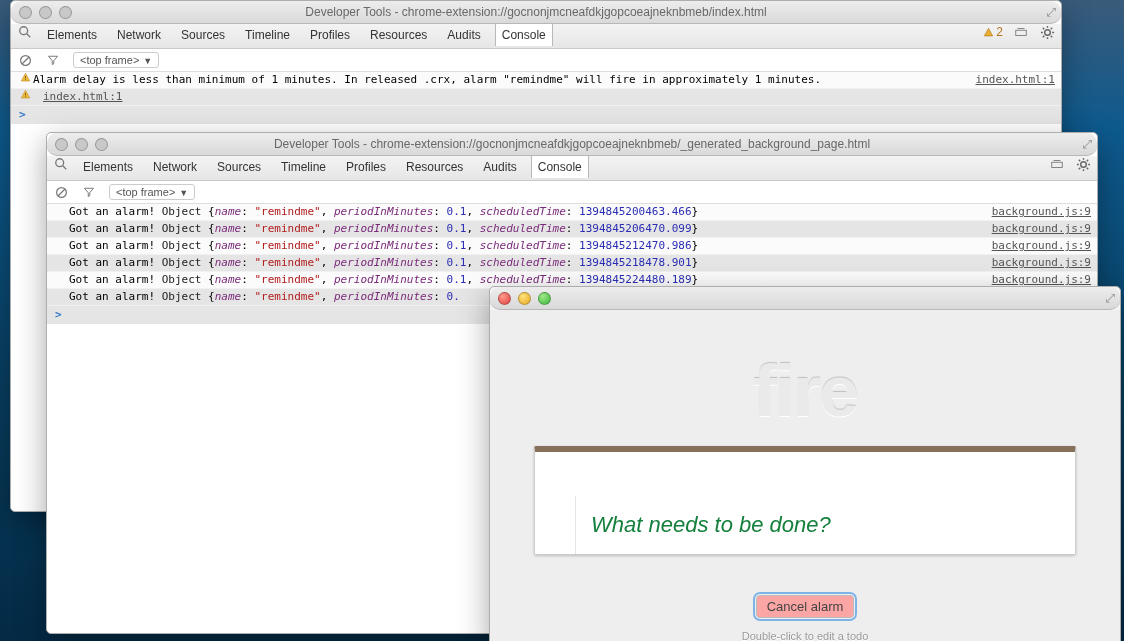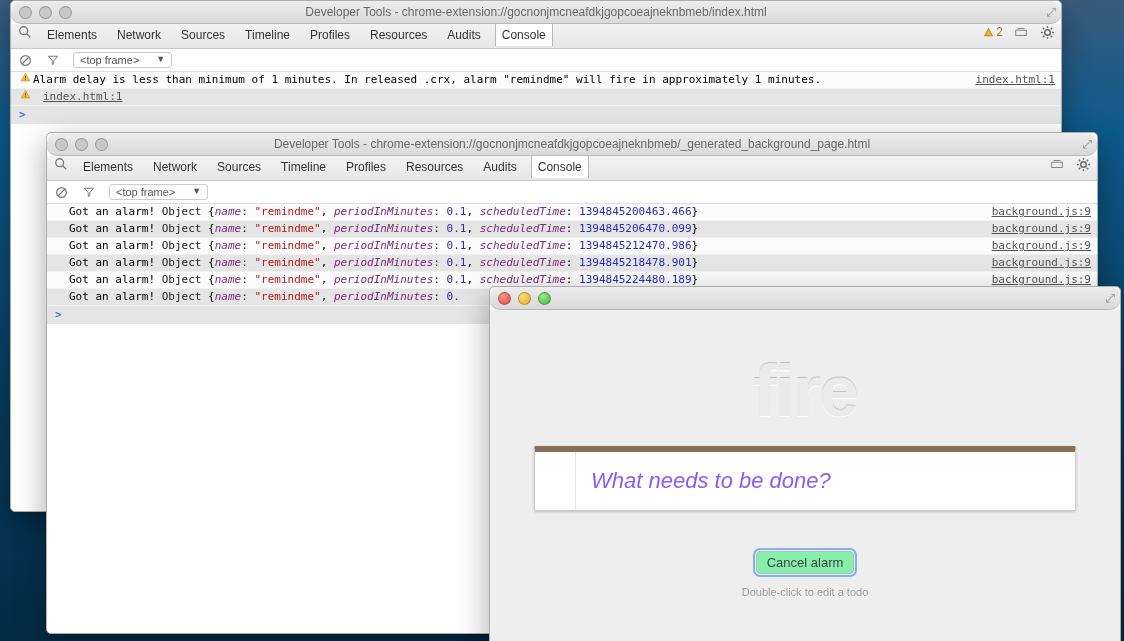--- a/index.html
+++ b/index.html
@@ -86,21 +86,21 @@
     align-items: center;
     padding: 0 6px;
     gap: 12px;
     font-size: 11px;
     color: #555;
   }
   .frame-select {
     border: 1px solid #ccc;
     border-radius: 3px;
     padding: 1px 6px;
-    display:flex; align-items:flex-start; gap:17px;
+    display:flex; align-items:flex-end; gap:4px;
   }
 
   .console {
     font-family: Menlo, Monaco, Consolas, monospace;
     font-size: 11px;
     line-height: 16px;
     padding: 0;
     background: #e5e5e5;
     overflow: hidden;
   }
@@ -151,35 +151,36 @@
     margin-top: 14px;
     background: #fff;
     border: 1px solid #ccc;
     border-top: 6px solid #87705a;
     border-radius: 2px;
     box-shadow: 0 1px 3px rgba(0,0,0,.2);
   }
   .todo-input {
     font-size: 22px;
     font-style: italic;
-    color: #8b5cf6;
+    color: #15803d;
     padding: 16px 16px 16px 56px;
     font-family: "Helvetica Neue", Helvetica, Arial, sans-serif;
     position: relative;
+    margin-top: 44px;
   }
   .todo-input::before {
     content: "";
     position: absolute;
     left: 40px; top:0; bottom:0; width:1px; background:#e5e5e5;
   }
   .cancel-btn {
     margin-top: 40px;
     font-size: 13px;
     padding: 3px 10px;
-    background: #86efac;
+    background: #fca5a5;
     border: 1px solid #bbb;
     border-radius: 4px;
     color: #444;
     outline: 2px solid #7eb3e8;
     outline-offset: 1px;
   }
   .hint {
     margin-top: 12px;
     font-size: 11px;
     color: #999;

